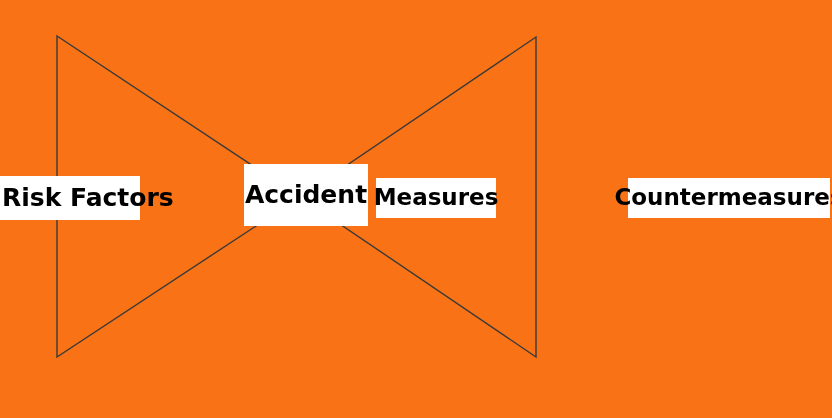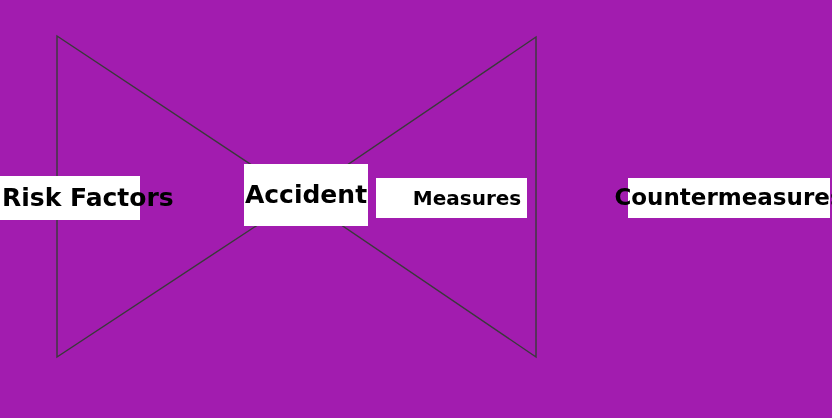--- a/index.html
+++ b/index.html
@@ -4,21 +4,21 @@
 <style>
   html, body {
     margin: 0;
     padding: 0;
     background: #ffffff;
   }
   #canvas {
     position: relative;
     width: 832px;
     height: 418px;
-    background: #a21caf;
+    background: #f97316;
     overflow: hidden;
     font-family: "DejaVu Sans", sans-serif;
   }
   #bowtie-svg {
     position: absolute;
     left: 0;
     top: 0;
     width: 832px;
     height: 418px;
   }
@@ -53,22 +53,21 @@
     flex-direction: row;
   }
   #label-accident-overview span {
     display: block;
   }
   #label-measures {
     left: 376px;
     top: 178px;
     width: 120px;
     height: 40px;
-    font-size: 20px;
-    padding-left: 31px;
+    font-size: 23px;
   }
   #label-results {
     left: 516px;
     top: 176px;
     width: 90px;
     height: 40px;
     font-size: 23px;
   }
   #label-countermeasures {
     left: 628px;

